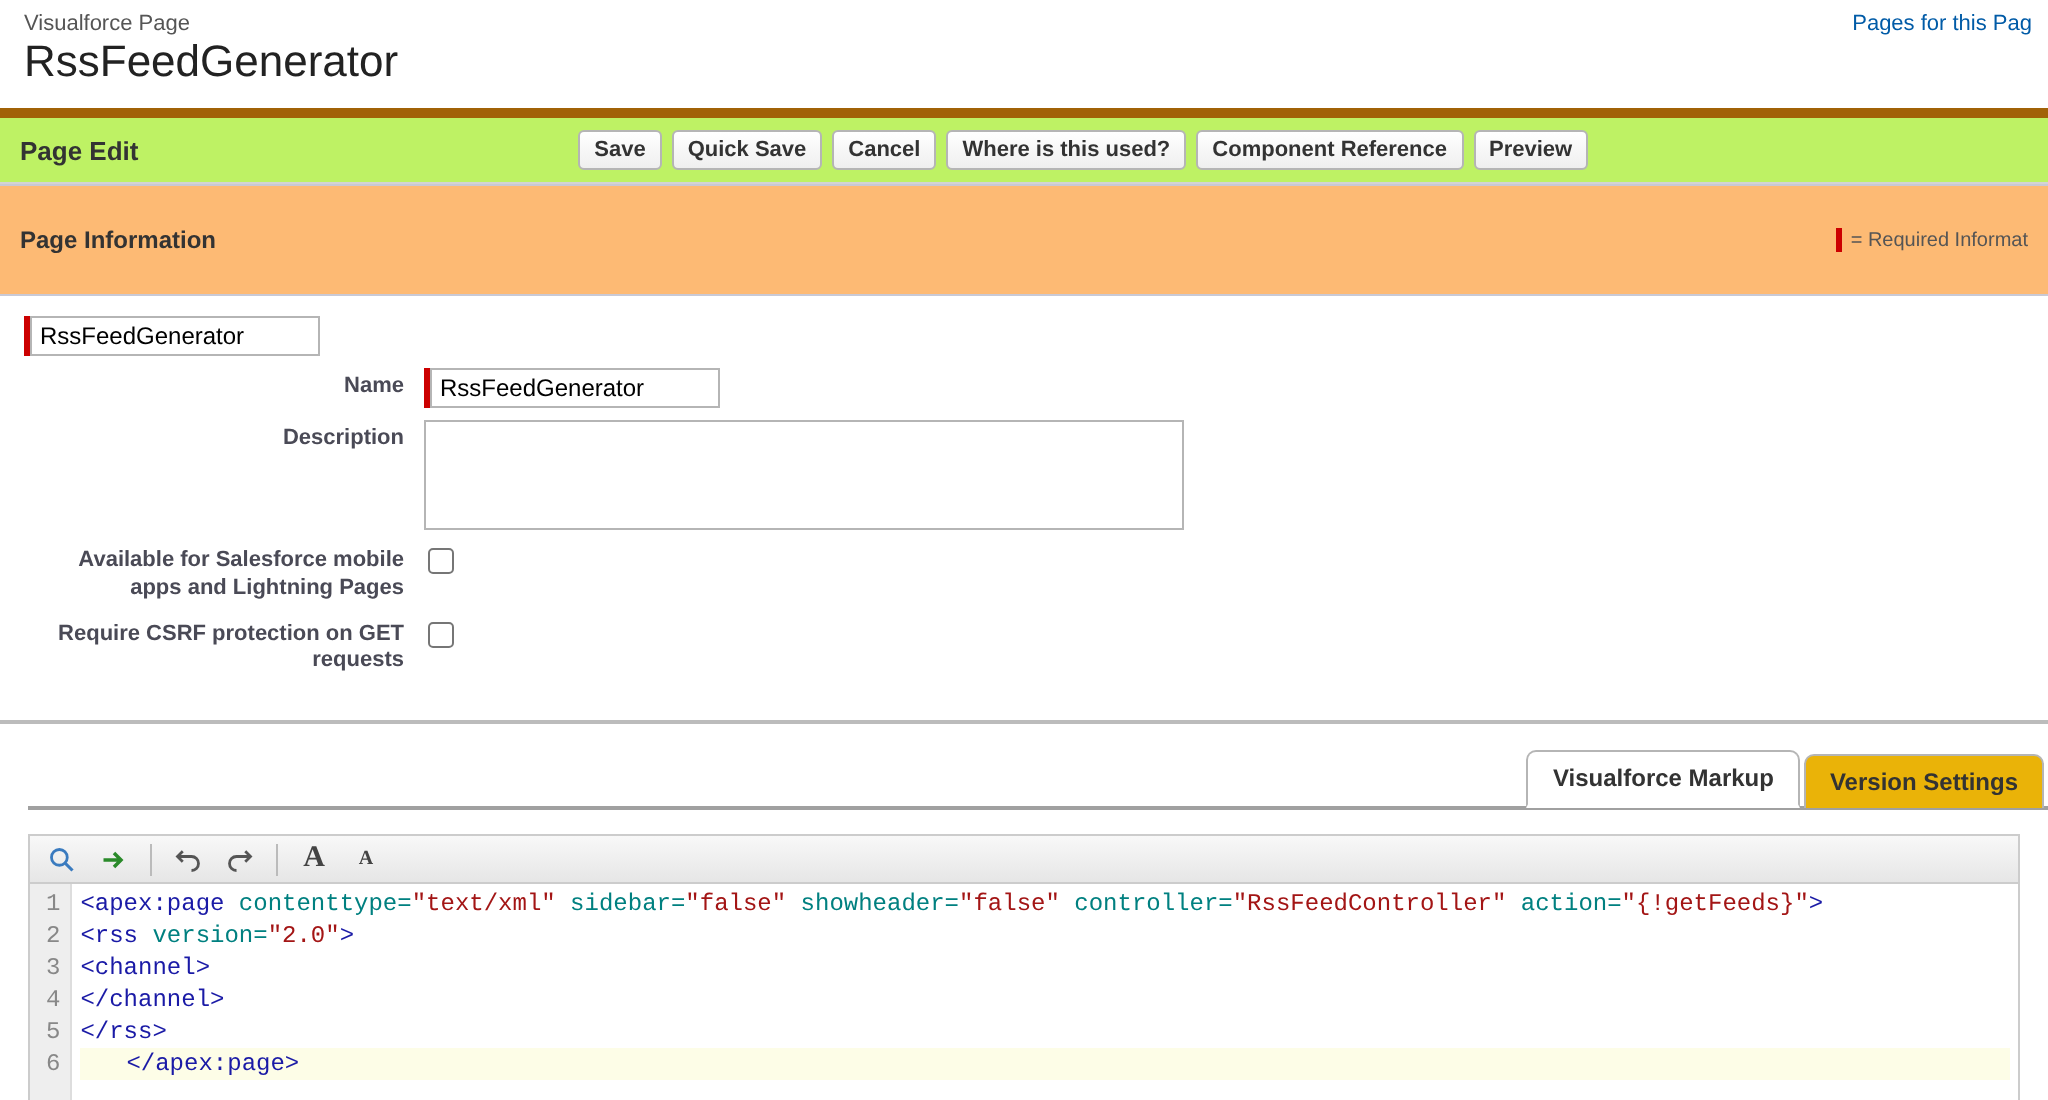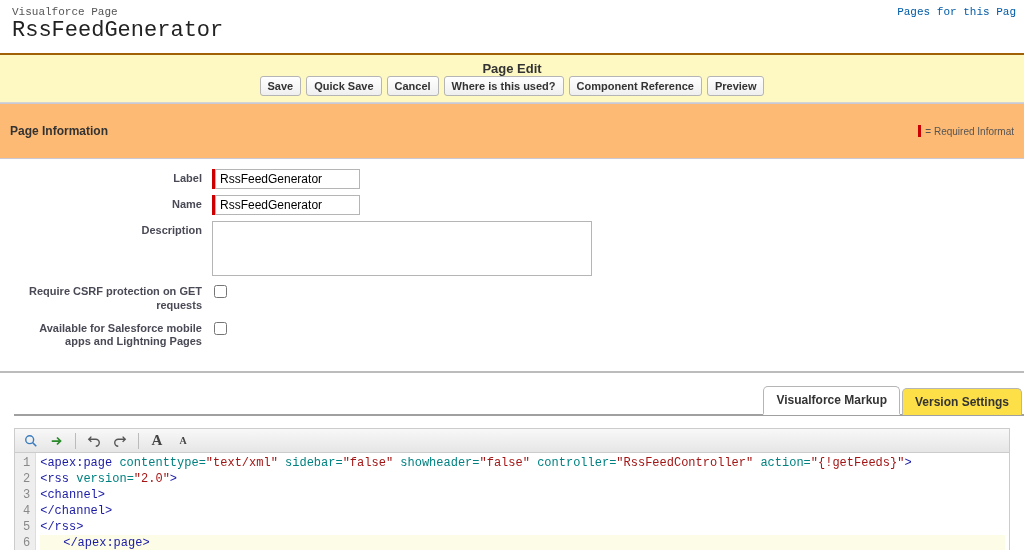--- a/index.html
+++ b/index.html
@@ -8,51 +8,49 @@
     font-family: Arial, Helvetica, sans-serif;
     font-size: 12px;
     color: #333;
     background: #fff;
     width: 1024px;
     height: 550px;
     overflow: hidden;
   }
   .page-header {
     padding: 6px 12px 10px 12px;
-    border-bottom: 2px solid #a16207;
+    border-bottom: 5px solid #a16207;
     position: relative;
-    font-family: Liberation Mono, monospace;
   }
   .page-header .subtitle {
     font-size: 11px;
     color: #555;
   }
   .page-header .title {
     font-size: 22px;
     font-weight: 400;
     color: #222;
     margin-top: 0;
   }
   .help-link {
     position: absolute;
     right: 8px;
     top: 6px;
     font-size: 11px;
     color: #015ba7;
     text-decoration: none;
   }
   .section-bar {
-    background: #fef9c3;
+    background: #bef264;
     padding: 6px 10px;
     font-weight: bold;
     font-size: 13px;
     border-bottom: 1px solid #d4d4d4;
     display: flex;
     align-items: center;
-    flex-direction: column;
   }
   .section-bar .bar-title { flex: 0 0 auto; }
   .section-bar .buttons {
     margin-left: auto;
     margin-right: auto;
     display: flex;
     gap: 5px;
   }
   .section-bar button,
   .btn {
@@ -141,21 +139,21 @@
     position: relative;
     border-bottom: 2px solid #a0a0a0;
     justify-content: flex-end;
   }
   .tab {
     font-size: 12px;
     font-weight: bold;
     padding: 6px 12px;
     border: 1px solid #b5b5b5;
     border-bottom: none;
-    background: #fde047;
+    background: #eab308;
     color: #333;
     border-top-left-radius: 5px;
     border-top-right-radius: 5px;
     margin-right: 2px;
     position: relative;
     bottom: -1px;
     cursor: pointer;
   }
   .tab.active {
     background: #fff;
@@ -240,21 +238,20 @@
   <span>Page Information</span>
   <span class="req-note">
     <span class="req-bar-small"></span>
     <span>= Required Informat</span>
   </span>
 </div>
 
 <div class="form-area">
 
   <div class="form-row">
-    <label>Label</label>
     <div class="input-wrap">
       <span class="req-bar"></span>
       <input type="text" class="text-input" value="RssFeedGenerator" style="">
     </div>
   </div>
 
   <div class="form-row">
     <label>Name</label>
     <div class="input-wrap">
       <span class="req-bar"></span>
@@ -263,28 +260,28 @@
   </div>
 
   <div class="form-row">
     <label>Description</label>
     <div class="input-wrap">
       <textarea class="text-input" style=""></textarea>
     </div>
   </div>
 
   <div class="form-row">
+    <label>Available for Salesforce mobile apps and Lightning Pages</label>
+    <div class="input-wrap">
+      <input type="checkbox" class="checkbox" style="">
+    </div>
+  </div>
+
+  <div class="form-row">
     <label>Require CSRF protection on GET requests</label>
-    <div class="input-wrap">
-      <input type="checkbox" class="checkbox" style="">
-    </div>
-  </div>
-
-  <div class="form-row">
-    <label>Available for Salesforce mobile apps and Lightning Pages</label>
     <div class="input-wrap">
       <input type="checkbox" class="checkbox" style="">
     </div>
   </div>
 
 </div>
 
 <div class="tabs-row">
   <div class="tab active">Visualforce Markup</div>
   <div class="tab">Version Settings</div>

